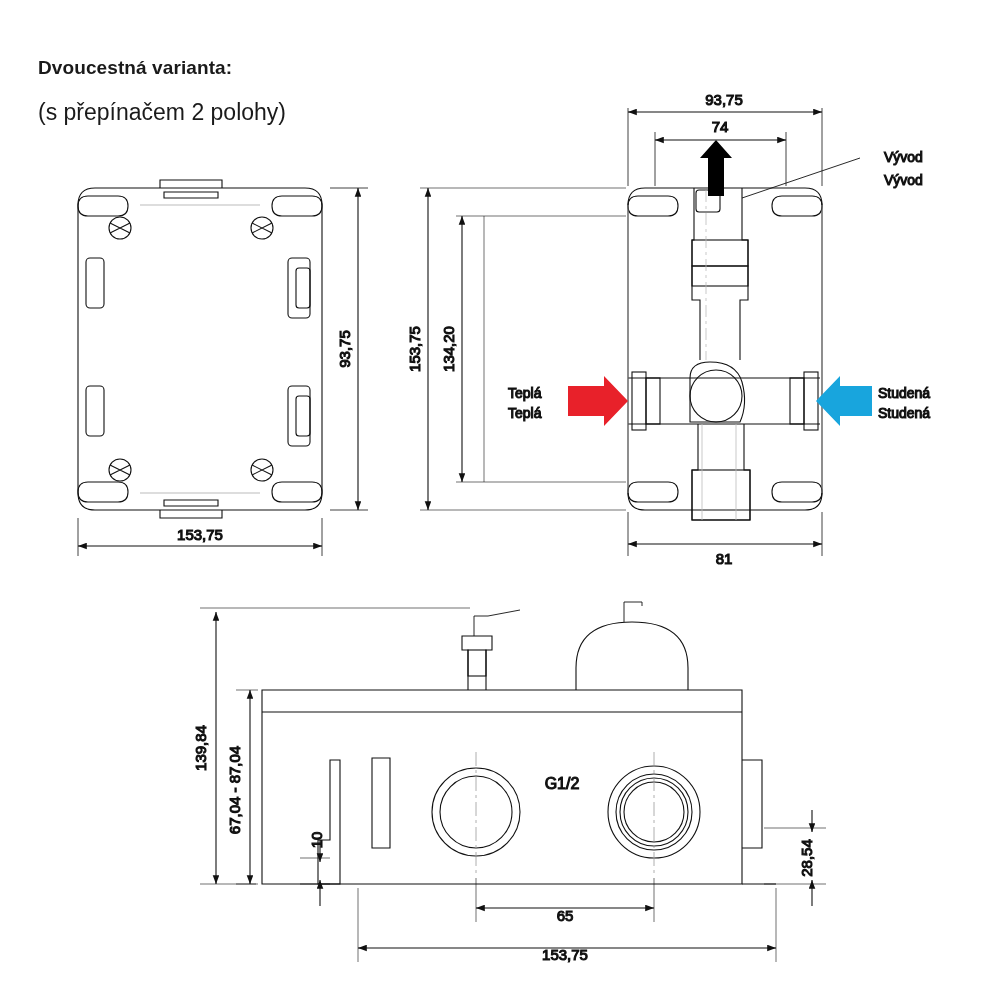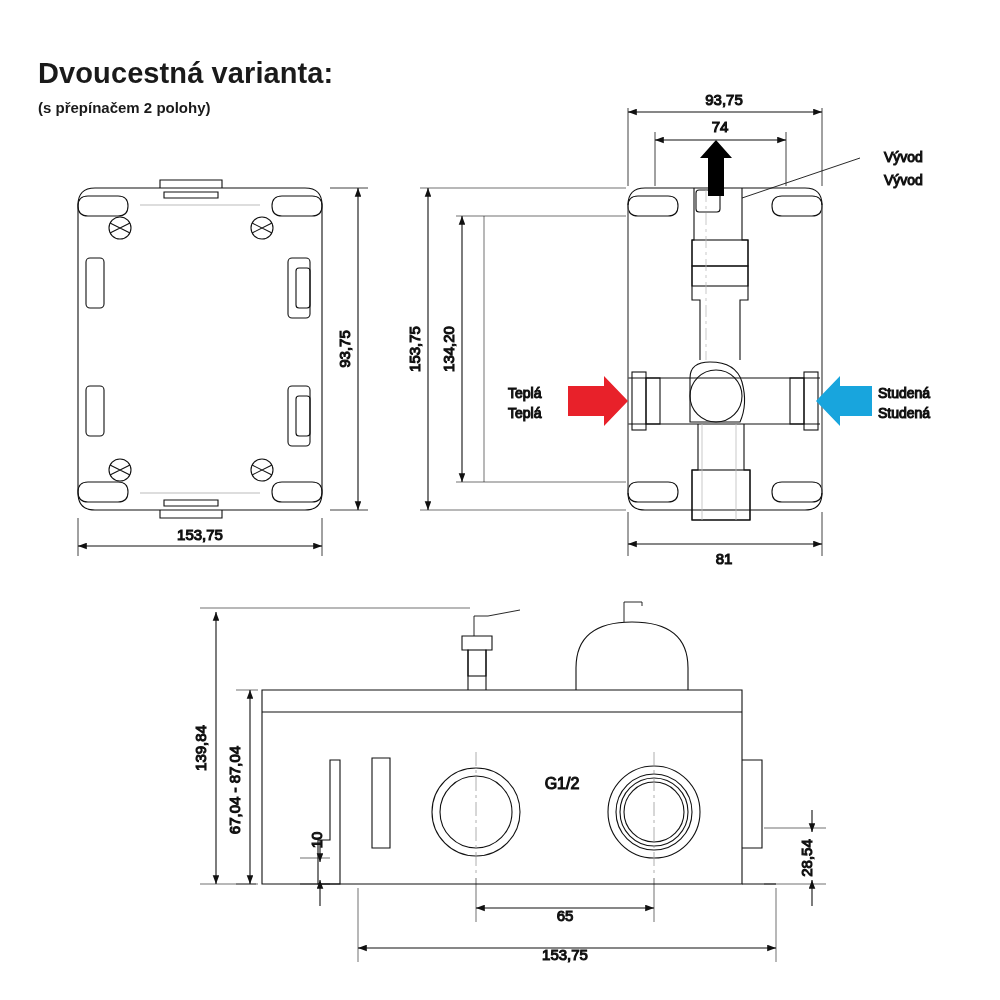--- a/index.html
+++ b/index.html
@@ -1,19 +1,19 @@
 <!DOCTYPE html>
 <html><head>
 <meta charset="utf-8">
 <style>
   html,body{margin:0;padding:0;background:#ffffff;}
   body{width:1000px;height:1000px;font-family:"Liberation Sans",sans-serif;color:#1a1a1a;}
   #stage{position:relative;width:1000px;height:1000px;overflow:hidden;}
-  .title{position:absolute;left:38px;top:57px;font-size:29px;font-weight:bold;letter-spacing:.1px;}
-  .subtitle{position:absolute;left:38px;top:99px;font-size:15px;font-weight:bold;}
+  .title{position:absolute;left:38px;top:57px;font-size:19px;font-weight:bold;letter-spacing:.1px;}
+  .subtitle{position:absolute;left:38px;top:99px;font-size:23px;}
   svg{position:absolute;left:0;top:0;}
   .dim{font-family:"Liberation Sans",sans-serif;font-size:15px;fill:#111;}
   .lbl{font-family:"Liberation Sans",sans-serif;font-size:14px;fill:#111;}
   .g12{font-family:"Liberation Sans",sans-serif;font-size:16px;fill:#111;}
 </style>
 </head>
 <body>
 
 <div id="stage">
 

